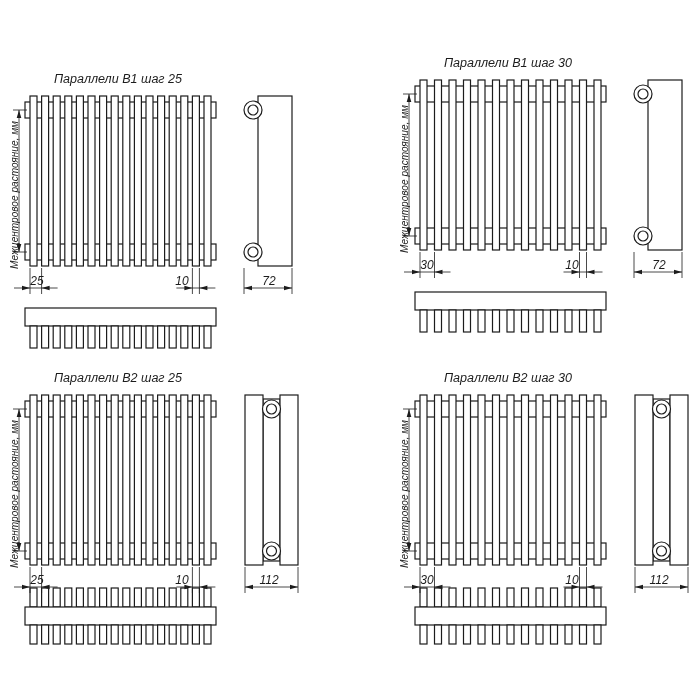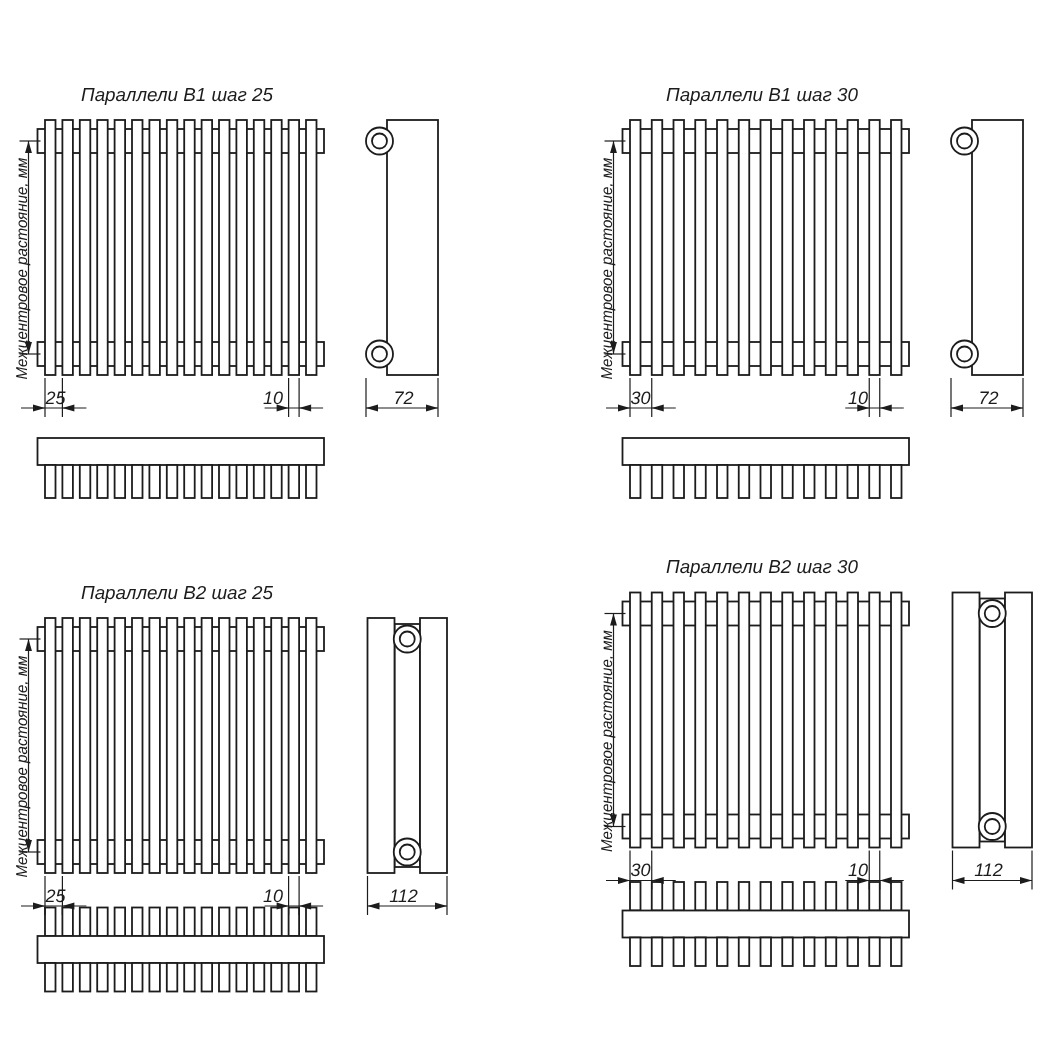--- a/index.html
+++ b/index.html
@@ -14,21 +14,21 @@
   svg text{fill:#1c1c1c;}
   .title{font:italic 12.5px "Liberation Sans", sans-serif;text-anchor:middle;}
   .vlabel{font:italic 10.5px "Liberation Sans", sans-serif;}
   .dim{font:italic 12px "Liberation Sans", sans-serif;text-anchor:middle;}
 </style>
 </head>
 <body>
 
 <div class="sheet">
 
-  <div class="panel" style="left:0;top:50px">
+  <div class="panel" style="left:0;top:66px">
     <svg width="350" height="305">
       <text class="title" x="118" y="17" textLength="128" lengthAdjust="spacingAndGlyphs">Параллели В1 шаг 25</text>
       <text class="vlabel" transform="translate(18,203) rotate(-90)" textLength="148" lengthAdjust="spacingAndGlyphs">Межцентровое растояние, мм</text>
       <g class="geom">
           <g>
             <rect x="25" y="36" width="191" height="16" fill="#fff" stroke="#1c1c1c" stroke-width="1.2"></rect>
             <rect x="25" y="178" width="191" height="16" fill="#fff" stroke="#1c1c1c" stroke-width="1.2"></rect>
             <rect x="30" y="30" width="7" height="170" fill="#fff" stroke="#1c1c1c" stroke-width="1.2"></rect>
             <rect x="41.6" y="30" width="7" height="170" fill="#fff" stroke="#1c1c1c" stroke-width="1.2"></rect>
             <rect x="53.2" y="30" width="7" height="170" fill="#fff" stroke="#1c1c1c" stroke-width="1.2"></rect>
@@ -168,21 +168,21 @@
             <polygon points="244.0,222.0 252.0,224.3 252.0,219.7" fill="#1c1c1c"></polygon>
             <polygon points="292.0,222.0 284.0,219.7 284.0,224.3" fill="#1c1c1c"></polygon>
           </g>
         </g>
       <text class="dim" x="37" y="219">30</text>
       <text class="dim" x="182" y="219">10</text>
       <text class="dim" x="269" y="219">72</text>
     </svg>
   </div>
 
-  <div class="panel" style="left:0;top:382px">
+  <div class="panel" style="left:0;top:365px">
     <svg width="350" height="305">
       <text class="title" x="118" y="17" textLength="128" lengthAdjust="spacingAndGlyphs">Параллели В2 шаг 25</text>
       <text class="vlabel" transform="translate(18,203) rotate(-90)" textLength="148" lengthAdjust="spacingAndGlyphs">Межцентровое растояние, мм</text>
       <g class="geom">
           <g>
             <rect x="25" y="36" width="191" height="16" fill="#fff" stroke="#1c1c1c" stroke-width="1.2"></rect>
             <rect x="25" y="178" width="191" height="16" fill="#fff" stroke="#1c1c1c" stroke-width="1.2"></rect>
             <rect x="30" y="30" width="7" height="170" fill="#fff" stroke="#1c1c1c" stroke-width="1.2"></rect>
             <rect x="41.6" y="30" width="7" height="170" fill="#fff" stroke="#1c1c1c" stroke-width="1.2"></rect>
             <rect x="53.2" y="30" width="7" height="170" fill="#fff" stroke="#1c1c1c" stroke-width="1.2"></rect>

